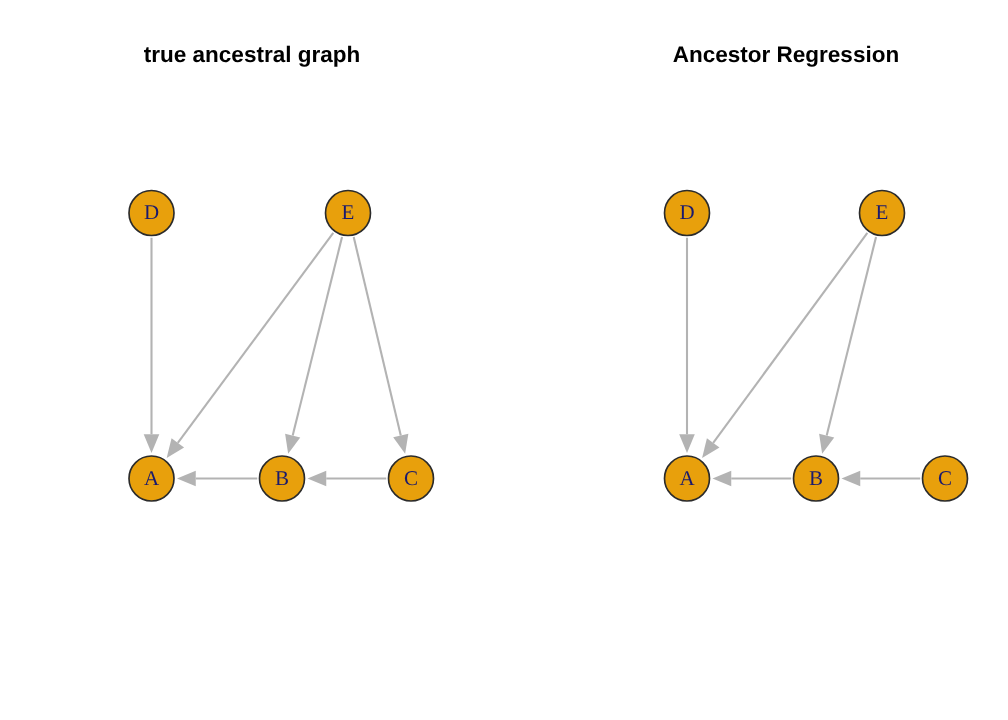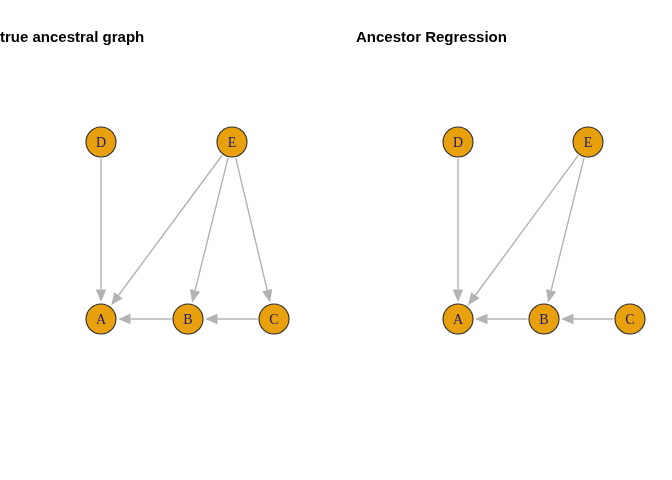--- a/index.html
+++ b/index.html
@@ -26,20 +26,21 @@
     height: 480px;
   }
   #panel-left  { left: 0; }
   #panel-right { left: 356px; }
 
   .panel-title {
     position: absolute;
     top: 28px;
     left: 0;
     width: 336px;
+    text-align: center;
     font-family: "Liberation Sans", sans-serif;
     font-size: 15px;
     font-weight: bold;
     color: #000000;
     letter-spacing: 0px;
     white-space: nowrap;
   }
 
   .graph-svg {
     position: absolute;

